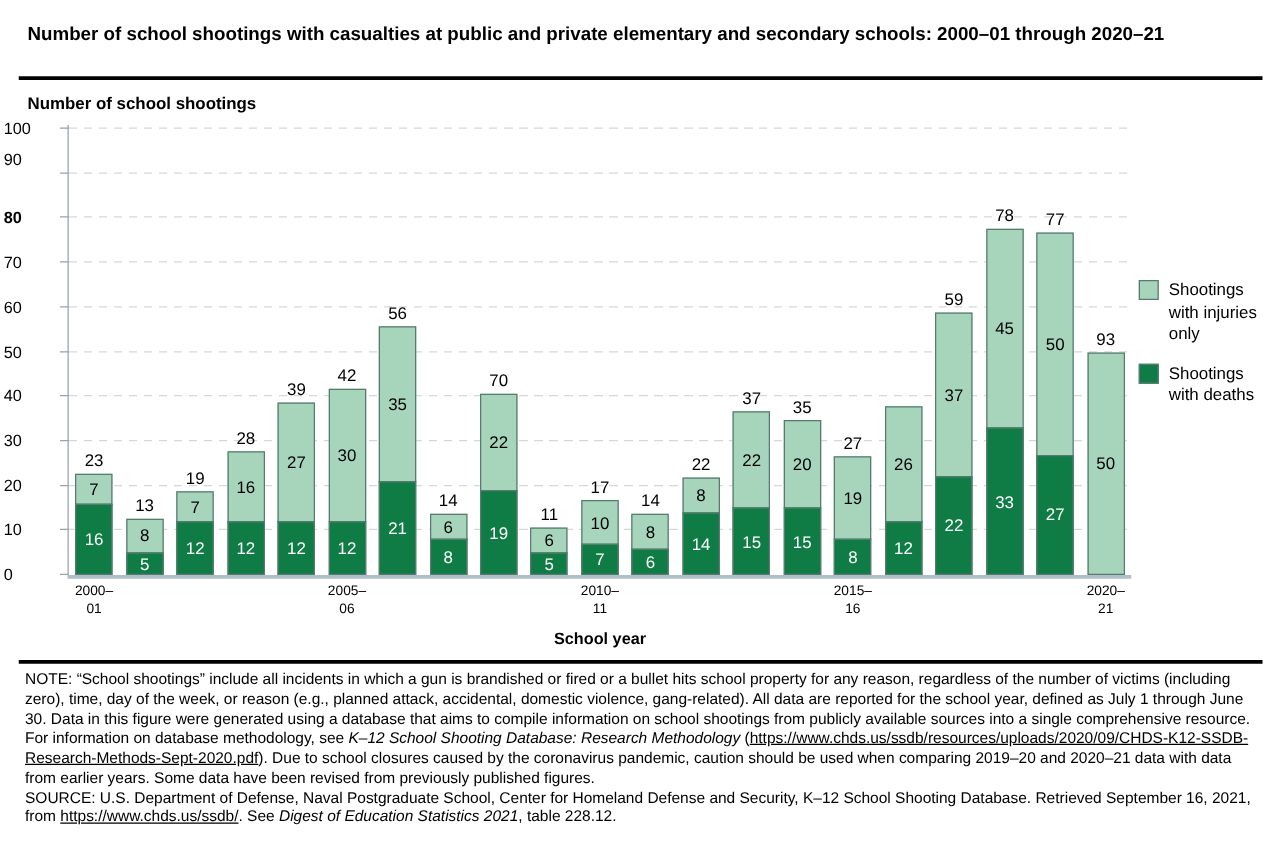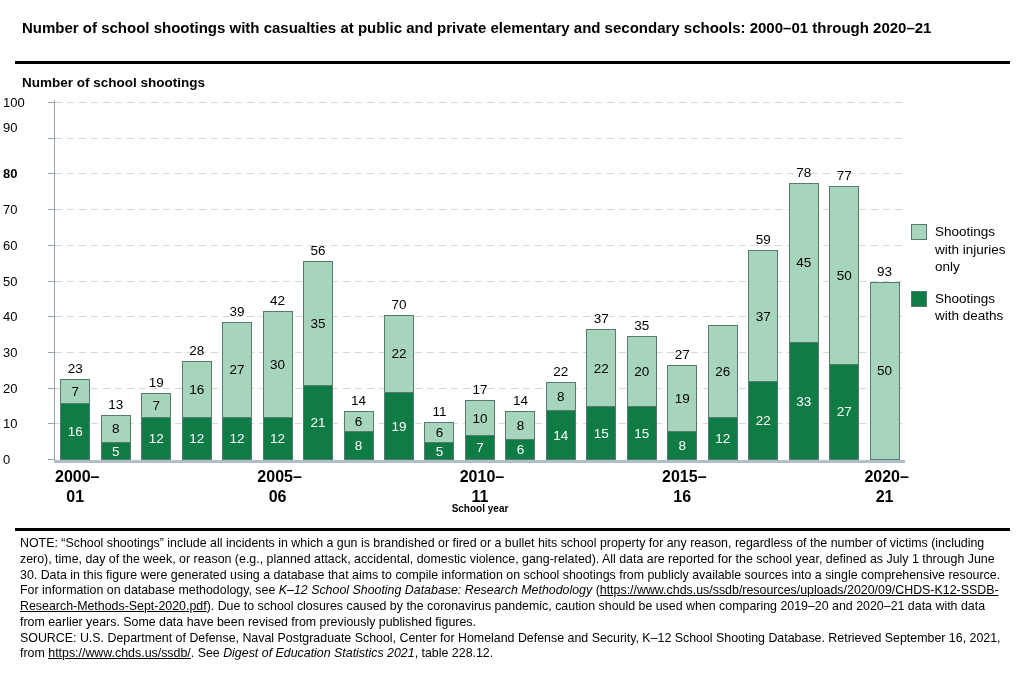--- a/index.html
+++ b/index.html
@@ -28,23 +28,23 @@
   .bars{position:absolute;left:0;right:0;top:0;bottom:0;display:flex;
     justify-content:space-around;align-items:flex-end;}
   .bar-col{display:flex;flex-direction:column;align-items:center;justify-content:flex-end;}
   .bar-total{font-size:13.5px;margin-bottom:3px;}
   .seg{width:30px;box-sizing:border-box;border:1px solid #587a70;
     display:flex;align-items:center;justify-content:center;font-size:13.5px;overflow:hidden;}
   .seg-light{background:#a7d5bc;color:#000;}
   .seg-dark{background:#107c45;color:#fff;margin-top:-1px;}
   
   .x-labels{position:absolute;left:55px;top:467px;width:850px;display:flex;}
-  .x-slot{width:calc(100%/21);text-align:center;font-size:16px;line-height:1.25;white-space:pre-line;font-weight:bold;}
+  .x-slot{width:calc(100%/21);text-align:center;font-size:11px;line-height:1.25;white-space:pre-line;}
   .x-title{position:absolute;left:55px;top:503px;width:850px;text-align:center;
-    font-weight:bold;font-size:10px;}
+    font-weight:bold;font-size:13px;}
   
   .legend{position:absolute;left:911px;top:200px;width:112px;margin-top:23px;}
   .legend-item{display:flex;align-items:flex-start;margin-bottom:14px;}
   .swatch{flex:none;width:16px;height:16px;box-sizing:border-box;border:1px solid #587a70;
     margin-right:8px;margin-top:1px;}
   .legend-text{font-size:13.5px;line-height:1.3;white-space:pre-line;}
   
   .notes{position:absolute;top:536px;left:20px;width:990px;font-size:12.4px;line-height:1.27;}
   .notes p{margin:0;}
   .italic{font-style:italic;}

